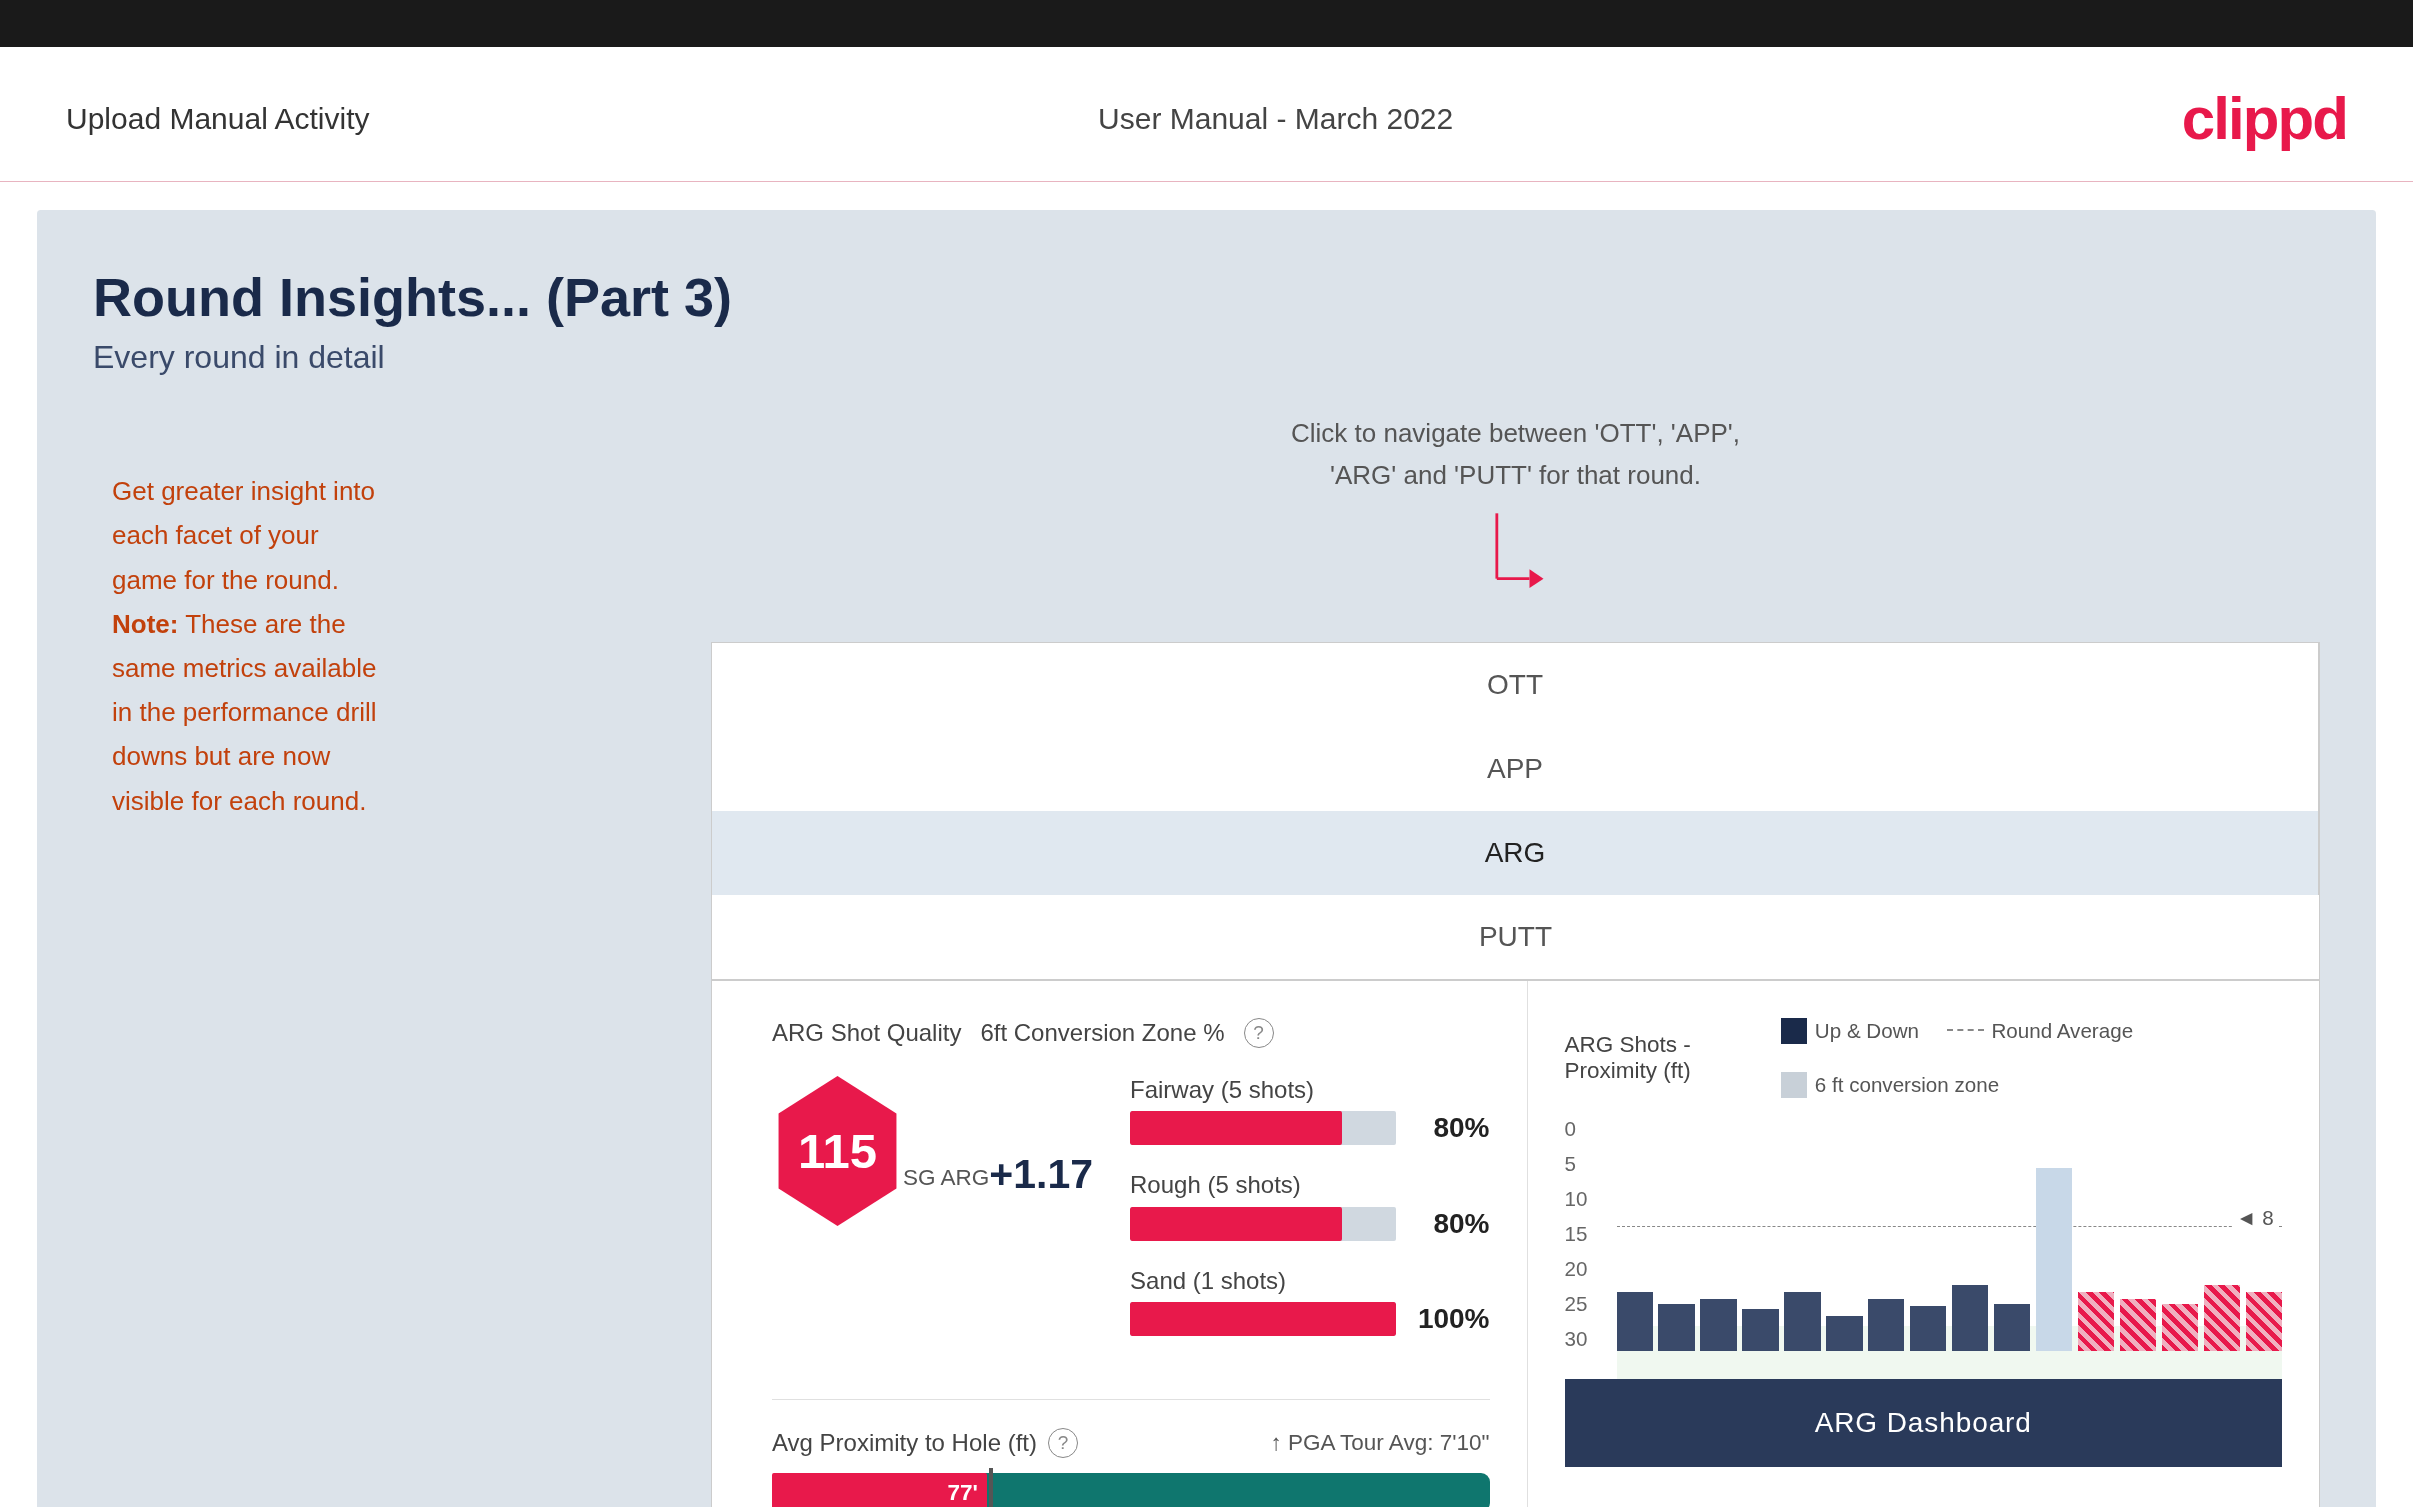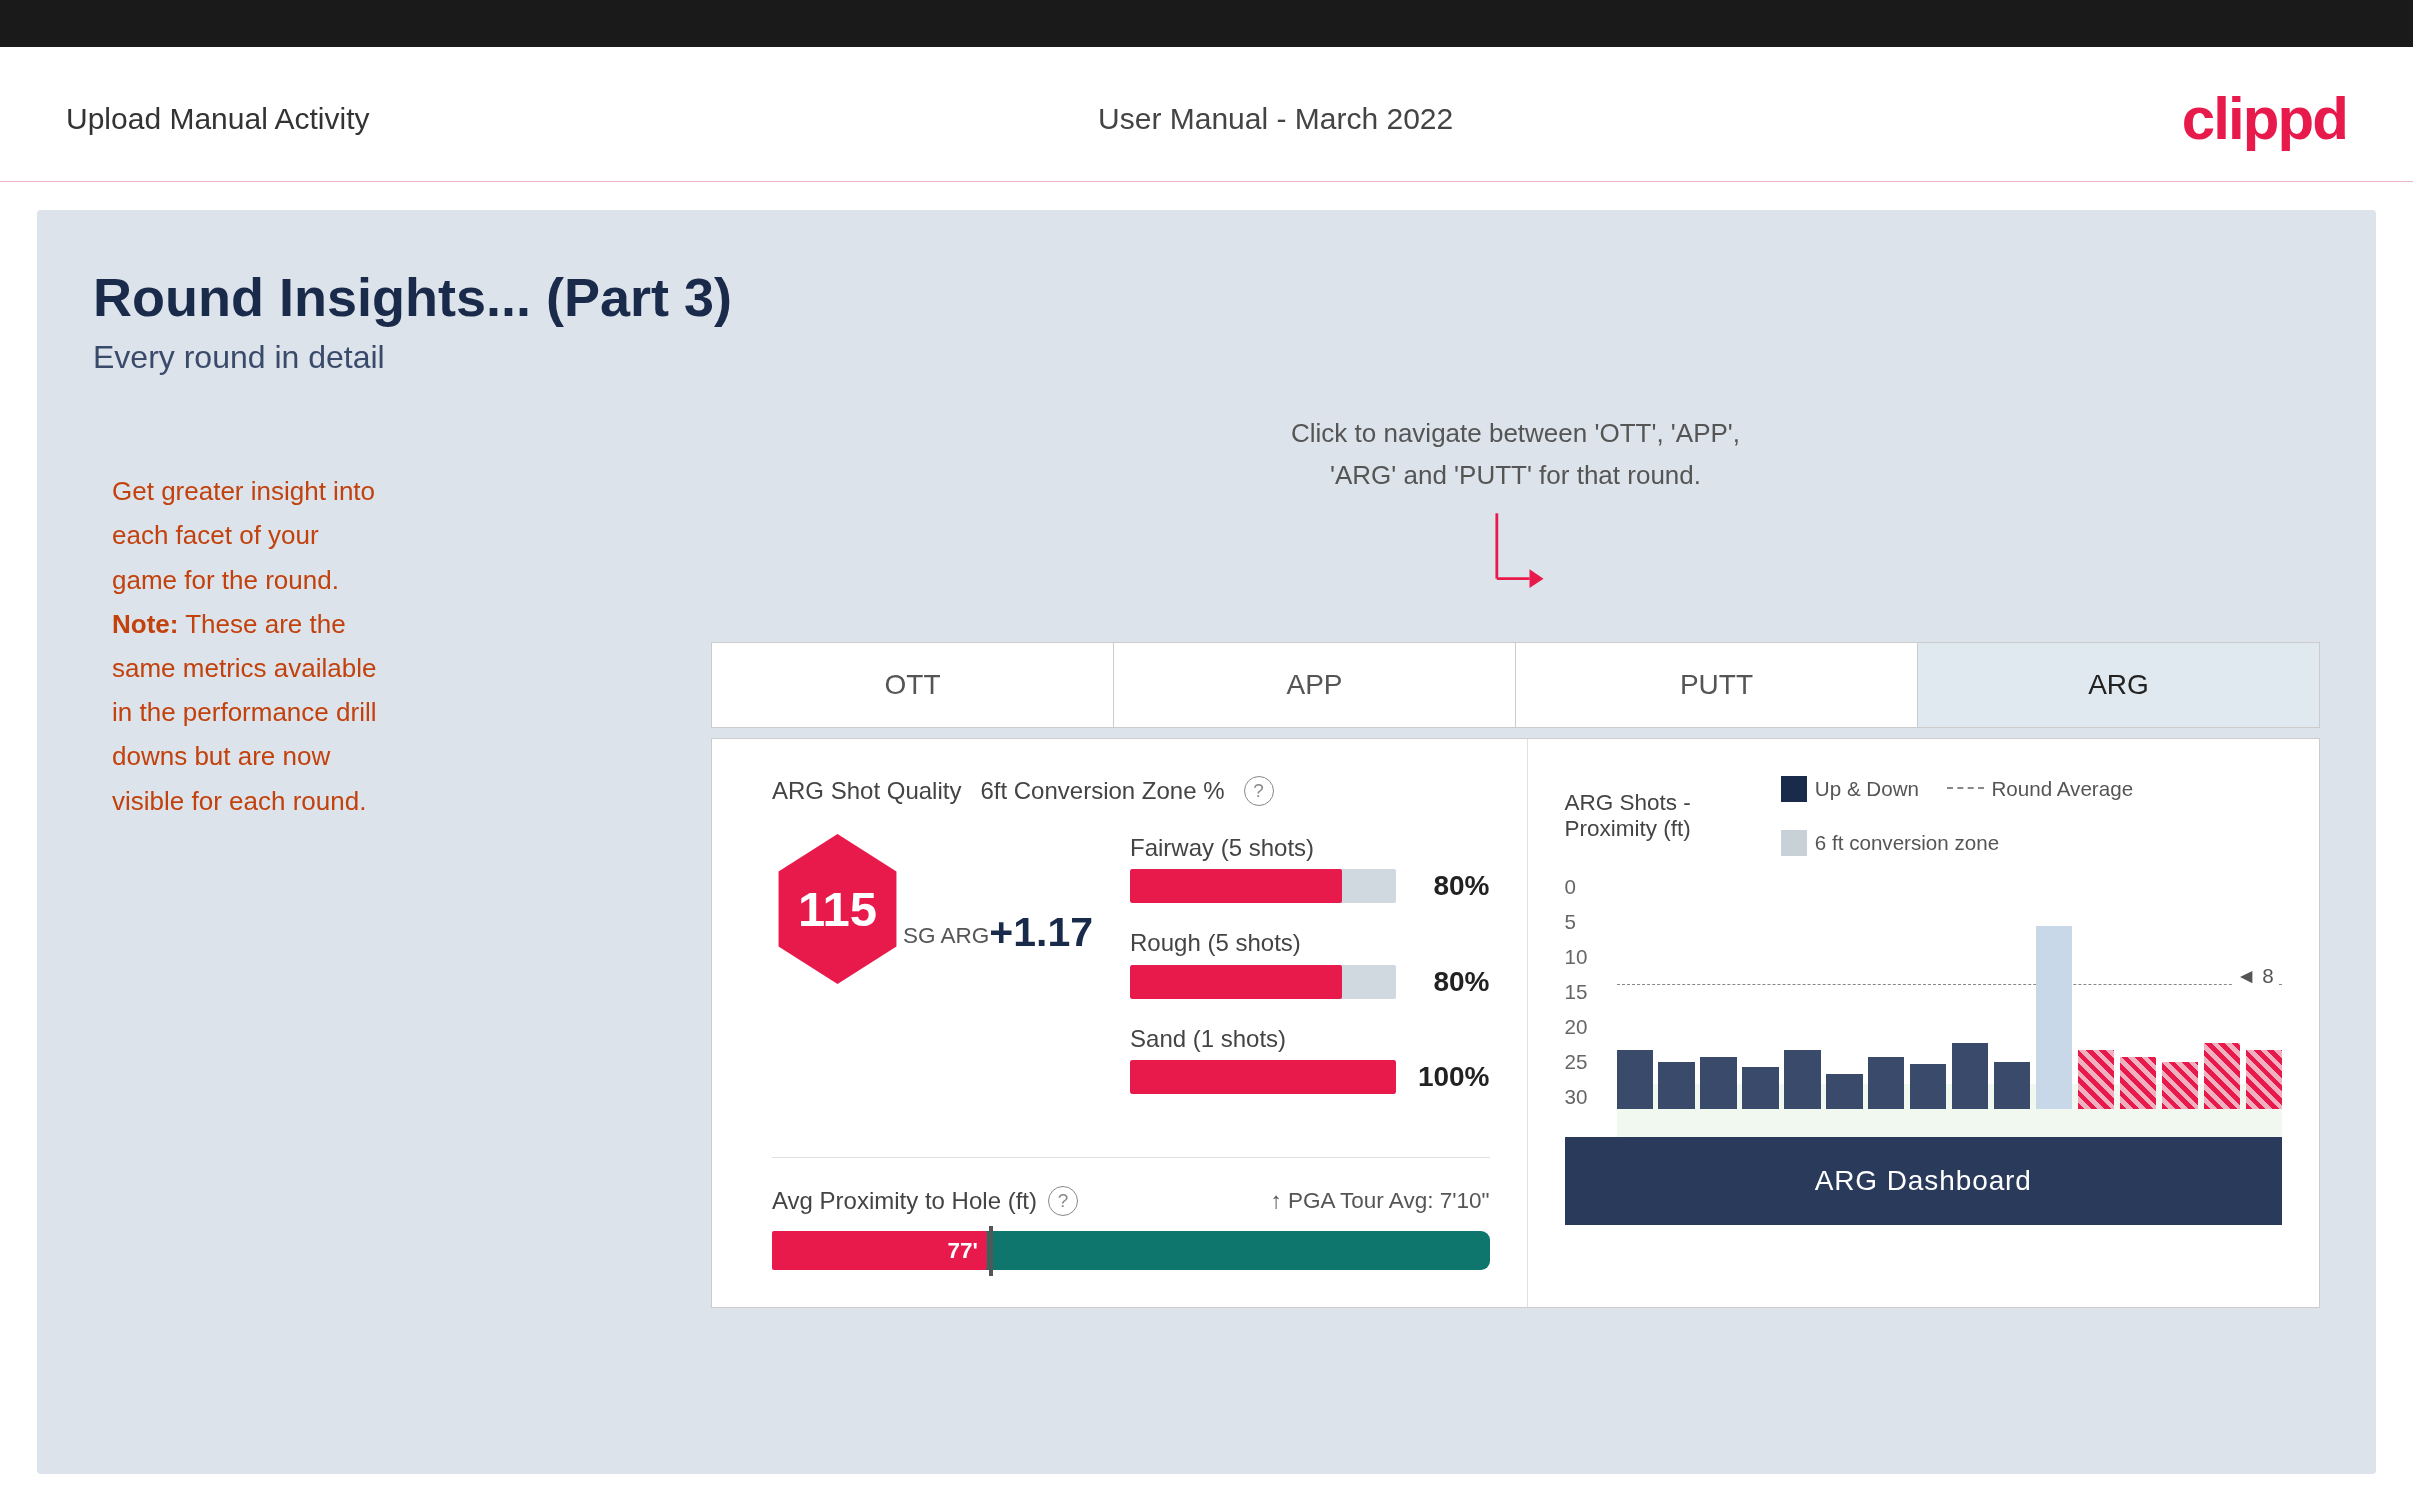--- a/index.html
+++ b/index.html
@@ -83,21 +83,22 @@
     .right-panel {
       flex: 1;
       position: relative;
     }
 
     
     .tab-nav {
       display: flex;
       border: 0.9px solid #ccc;
       background: #ef4444;
-      margin-bottom: 10px;
+      margin-bottom: 0;
+      flex-direction: column;
     }
 
     .tab {
       flex: 1;
       text-align: center;
       padding: 26px 19px;
       font-size: 28px;
       color: #555;
       cursor: pointer;
       border-right: 0.9px solid #ccc;
@@ -495,22 +496,22 @@
         <svg width="75" height="112" viewBox="0 0 80 120" style="margin-top:7.5px;">
           <line x1="20" y1="10" x2="20" y2="80" stroke="#e8194b" stroke-width="3"></line>
           <line x1="20" y1="80" x2="55" y2="80" stroke="#e8194b" stroke-width="3"></line>
           <polygon points="55,70 70,80 55,90" fill="#e8194b"></polygon>
         </svg>
       </div>
 
       <div class="tab-nav">
         <div class="tab">OTT</div>
         <div class="tab">APP</div>
+        <div class="tab active">ARG</div>
         <div class="tab">PUTT</div>
-        <div class="tab active">ARG</div>
       </div>
 
       <div class="card">
         <div class="card-body">
 
           <div class="card-left">
 
             <div class="section-header">
               <span>ARG Shot Quality</span>
               <span>6ft Conversion Zone %</span>

